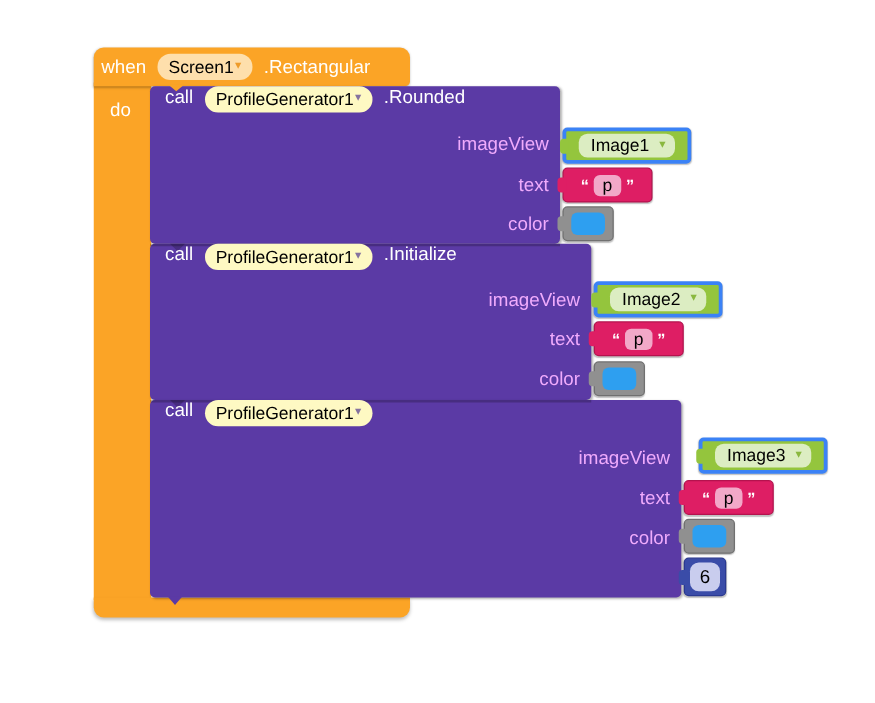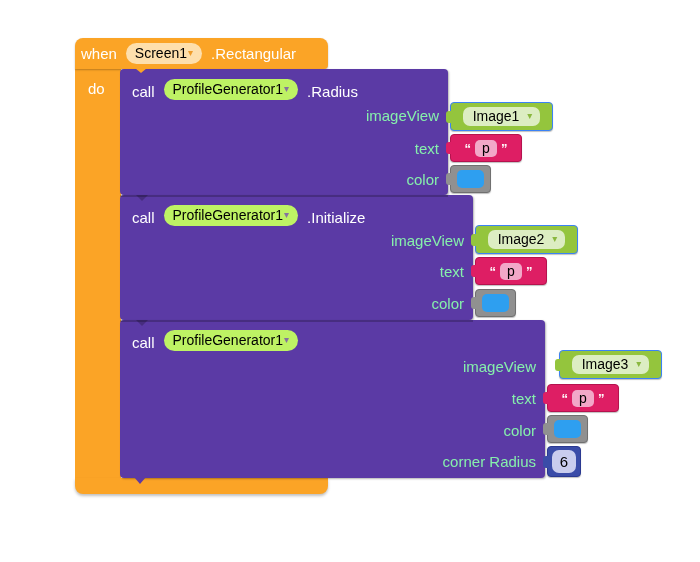--- a/index.html
+++ b/index.html
@@ -21,42 +21,42 @@
   }
   .blk-label { color: #ffffff; font-size: 15px; white-space: nowrap; }
   #do-label { position: absolute; left: 13px; top: 14px; }
 
   .pill {
     display: inline-flex; align-items: center; gap: 1px;
     border-radius: 11px; padding: 2px 9px 3px 9px;
     font-size: 14px; color: #000; white-space: nowrap; cursor: pointer;
   }
   .pill-orange { background: #FEDFAC; }
-  .pill-purple { background: #bef264; }
+  .pill-purple { background: #fef9c3; }
   .arrow { font-size: 10px; line-height: 10px; }
   .arrow-orange { color: #EF9C2A; }
   .arrow-purple { color: #85739F; }
   .arrow-green  { color: #8AB83E; }
 
   
   .call-block {
     position: absolute; left: 120px; background: #5B3AA5;
     border-radius: 4px; box-shadow: 1px 1px 2px rgba(0,0,0,0.3);
   }
   #call-1 { top: 69px;  width: 328px; height: 126px; }
   #call-2 { top: 195px; width: 353px; height: 125px; }
   #call-3 { top: 320px; width: 425px; height: 158px; }
 
   .call-header {
     position: absolute; left: 0; top: 0; height: 31px; width: 100%;
-    display: flex; align-items: flex-end; gap: 9px; padding-left: 12px;
+    display: flex; align-items: flex-start; gap: 9px; padding-left: 12px;
   }
   .param-label {
     position: absolute; right: 9px; height: 31px; line-height: 31px;
-    color: #86efac; font-size: 15px; white-space: nowrap;
+    color: #f0abfc; font-size: 15px; white-space: nowrap;
   }
 
   
   .seam { position: absolute; top: 0; left: 0; height: 2px; background: rgba(0,0,0,0.22); }
   .seam-notch {
     position: absolute; top: 0; left: 16px; width: 12px; height: 0;
     border-top: 6px solid rgba(0,0,0,0.22);
     border-left: 6px solid transparent; border-right: 6px solid transparent;
   }
   #top-notch {
@@ -70,21 +70,21 @@
     border-left: 6px solid transparent; border-right: 6px solid transparent;
   }
 
   
   .plug { position: absolute; display: flex; align-items: center; justify-content: center; }
   .plug::before {  
     content: ""; position: absolute; left: -5px; top: 50%; margin-top: -6px;
     width: 7px; height: 12px; border-radius: 3px 0 0 3px; background: inherit;
   }
   .green-block {
-    background: #94C53D; border: 1px solid #3b82f6; border-radius: 4px;
+    background: #94C53D; border: 3px solid #3b82f6; border-radius: 4px;
     width: 103px; height: 29px; box-shadow: 0 1px 1px rgba(0,0,0,0.25); cursor: pointer;
   }
   .green-block::before { background: #94C53D; }
   .green-field {
     background: #DCEDC2; border-radius: 7px; padding: 1px 8px 2px 10px;
     display: inline-flex; align-items: center; gap: 8px; font-size: 14px; color: #000;
   }
   .magenta-block {
     background: #DE1E64; border: 1px solid #B5124E; border-radius: 4px;
     width: 72px; height: 28px; gap: 4px; box-shadow: 0 1px 1px rgba(0,0,0,0.25);
@@ -130,21 +130,21 @@
     <span class="blk-label">.Rectangular</span>
   </div>
 
   <div id="call-1" class="call-block">
     <div class="call-header">
       <span class="blk-label">call</span>
       <span class="pill pill-purple">
         <span>ProfileGenerator1</span>
         <span class="arrow arrow-purple">▾</span>
       </span>
-      <span class="blk-label">.Radius</span>
+      <span class="blk-label">.Rounded</span>
     </div>
     <span class="param-label" style="top:31px">imageView</span>
     <span class="param-label" style="top:64px">text</span>
     <span class="param-label" style="top:95px">color</span>
 
     <div class="plug green-block" style="left:330px; top:33px">
       <span class="green-field">
         <span>Image1</span>
         <span class="arrow arrow-green">▾</span>
       </span>
@@ -196,21 +196,20 @@
     <div class="call-header">
       <span class="blk-label">call</span>
       <span class="pill pill-purple">
         <span>ProfileGenerator1</span>
         <span class="arrow arrow-purple">▾</span>
       </span>
     </div>
     <span class="param-label" style="top:31px">imageView</span>
     <span class="param-label" style="top:63px">text</span>
     <span class="param-label" style="top:95px">color</span>
-    <span class="param-label" style="top:126px">corner Radius</span>
 
     <div class="plug green-block" style="left:439px; top:30px">
       <span class="green-field">
         <span>Image3</span>
         <span class="arrow arrow-green">▾</span>
       </span>
     </div>
     <div class="plug magenta-block" style="left:427px; top:64px">
       <span class="quote">“</span>
       <span class="text-field">p</span>

